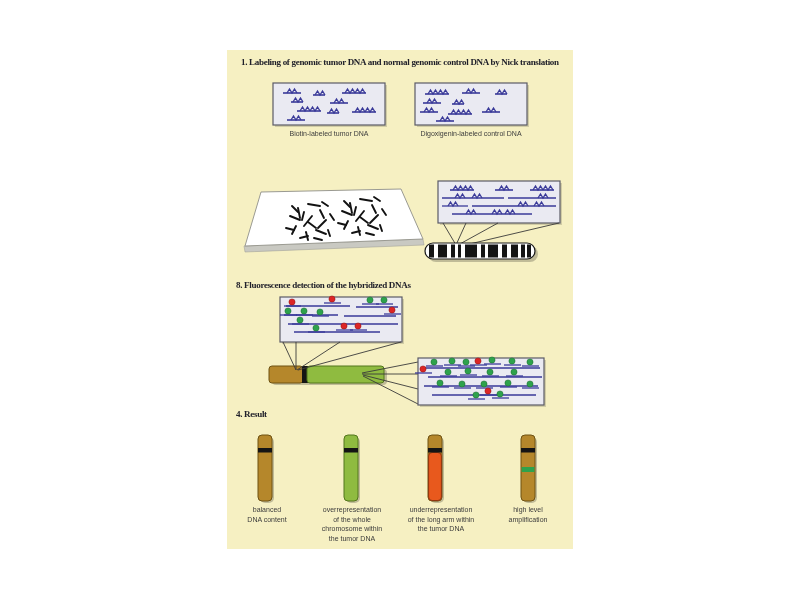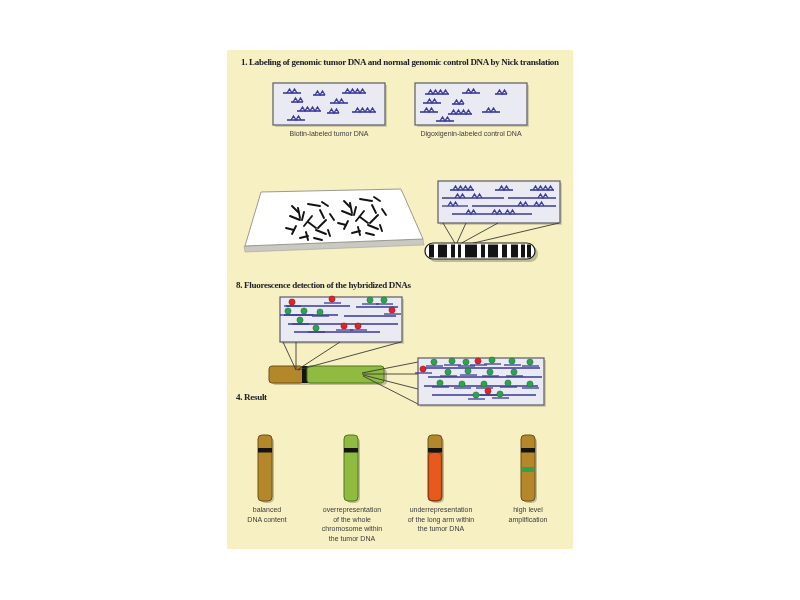--- a/index.html
+++ b/index.html
@@ -245,21 +245,21 @@
 </svg>
 
 <div class="txt h" style="left:241px;top:57px">1. Labeling of genomic tumor DNA and normal genomic control DNA by Nick translation</div>
 
 <div class="txt lab" style="left:273px;top:129px;width:112px">Biotin-labeled tumor DNA</div>
 <div class="txt lab" style="left:407px;top:129px;width:128px">Digoxigenin-labeled control DNA</div>
 
 
 <div class="txt h" style="left:236px;top:280px">8. Fluorescence detection of the hybridized DNAs</div>
 
-<div class="txt h" style="left:236px;top:392px">4. Result</div>
+<div class="txt h" style="left:236px;top:409px">4. Result</div>
 
 <div class="txt lab" style="left:236px;top:505px;width:62px">balanced
 DNA content</div>
 <div class="txt lab" style="left:310px;top:505px;width:84px">overrepresentation
 of the whole
 chromosome within
 the tumor DNA</div>
 <div class="txt lab" style="left:394px;top:505px;width:94px">underrepresentation
 of the long arm within
 the tumor DNA</div>

